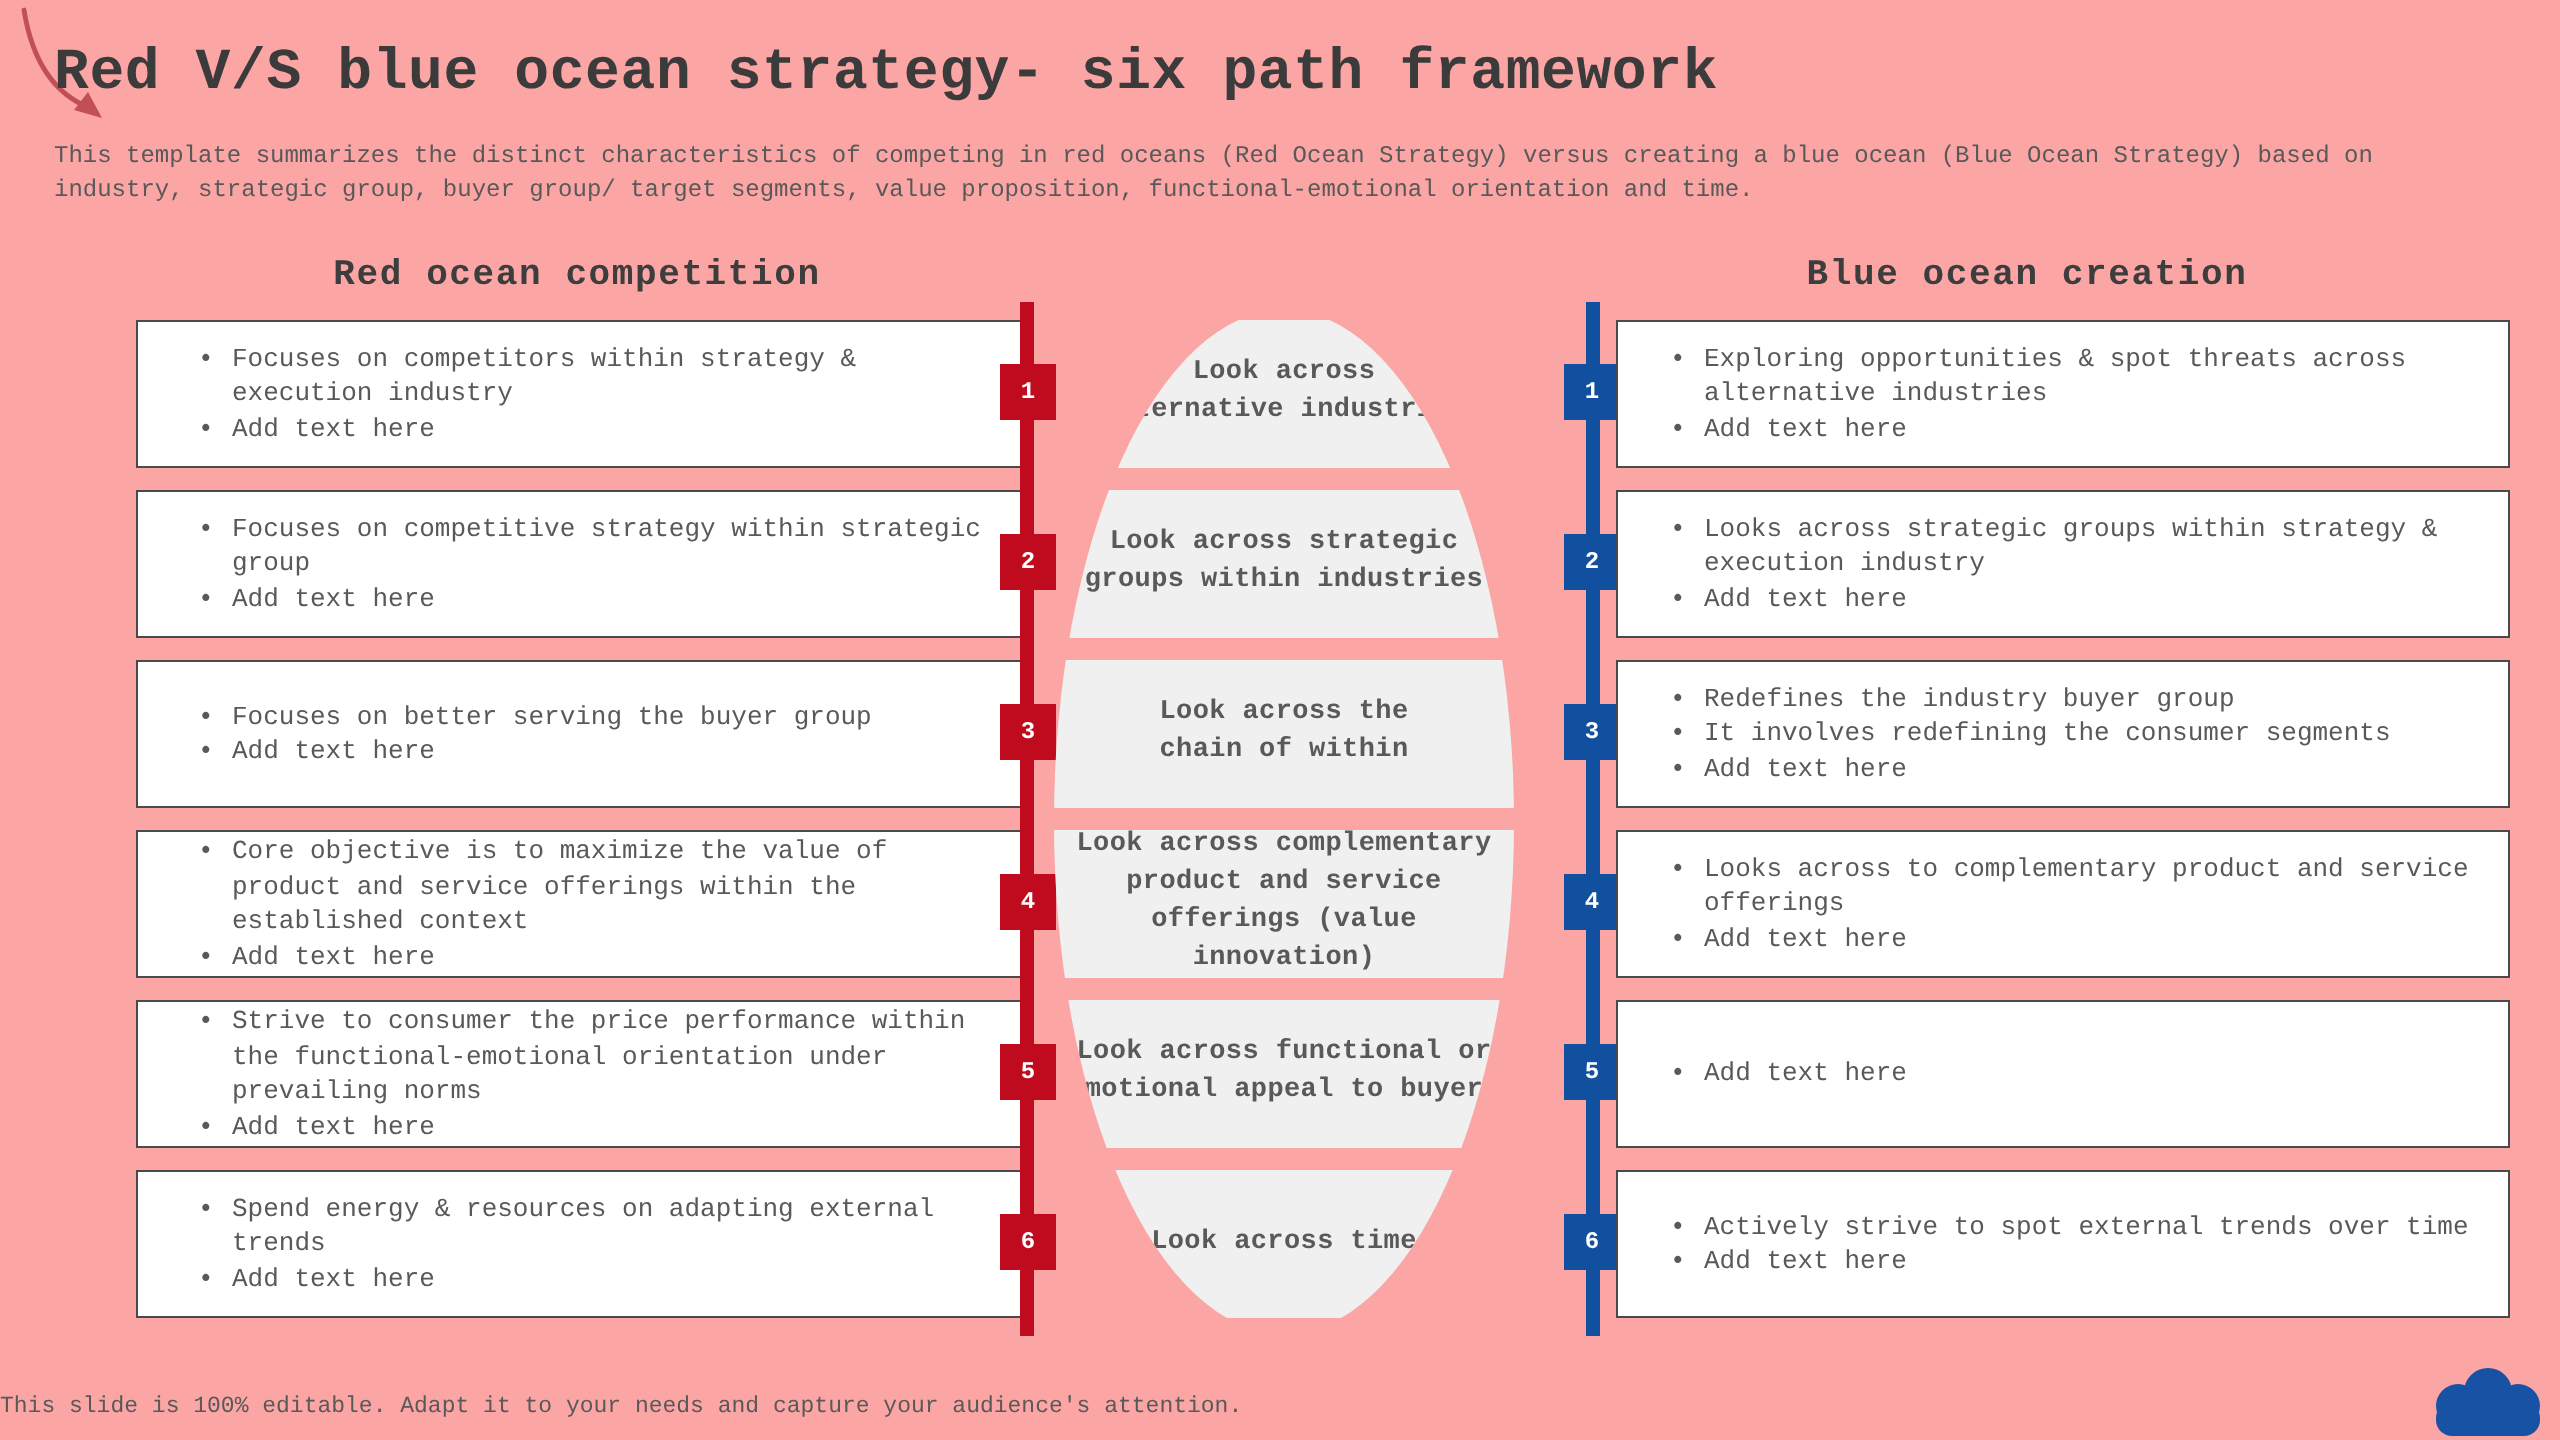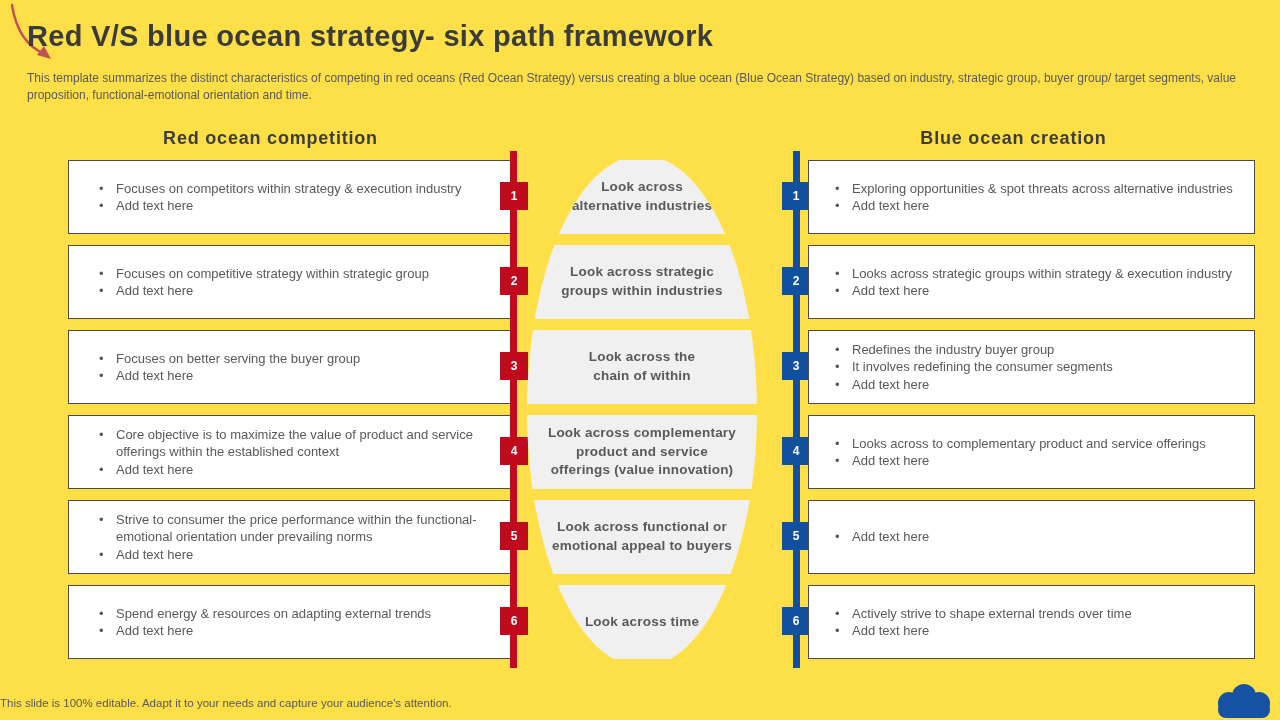--- a/index.html
+++ b/index.html
@@ -1,35 +1,35 @@
 <!DOCTYPE html>
 <html style="--red: #c00b1e; --blue: #11509e; --band_gray: #f0f0f0; --text_gray: #595959; --border_gray: #4a4a4a; --cloud_blue: #1852a4; --arrow_red: #c05055;"><head>
 <meta charset="utf-8">
 <style>
   html,body{margin:0;padding:0;background:#fff;}
   .slide{
-    position:relative;width:1280px;height:720px;background:#fde047;overflow:hidden;
-    font-family:Liberation Sans, sans-serif;
+    position:relative;width:1280px;height:720px;background:#fca5a5;overflow:hidden;
+    font-family:Liberation Mono, monospace;
   }
   .arrow-wrap{position:absolute;left:4px;top:2px;}
   .arrow-path{fill:none;stroke:var(--arrow_red,#c05055);stroke-width:2.4px;stroke-linecap:round;}
   .arrow-head{fill:var(--arrow_red,#c05055);}
   .title{
     position:absolute;left:27px;top:20px;font-size:29px;font-weight:bold;
     color:#3b3b3b;letter-spacing:0.3px;white-space:nowrap;
   }
   .subtitle{
     position:absolute;left:27px;top:70px;width:1228px;font-size:12px;
     color:var(--text_gray,#595959);line-height:1.4;
   }
   .col-header{
     position:absolute;top:128px;font-size:18px;font-weight:bold;color:#3d3d3d;
     text-align:center;letter-spacing:0.8px;
   }
-  .col-header.left{left:50px;width:441px;}
+  .col-header.left{left:68px;width:441px;}
   .col-header.right{left:790px;width:447px;}
   .row{position:absolute;left:18px;width:1280px;height:74px;}
   .box{
     position:absolute;top:0;height:72px;background:#ffffff;
     border:1px solid var(--border_gray,#4a4a4a);display:flex;align-items:center;
   }
   .left-box{left:50px;width:441px;}
   .right-box{left:790px;width:445px;}
   .box ul{
     list-style:none;margin:0;padding:0;font-size:13px;color:var(--text_gray,#595959);
@@ -184,21 +184,21 @@
         <li>Spend energy &amp; resources on adapting external trends</li>
         <li>Add text here</li>
       </ul>
     </div>
     <div class="bar red-bar"></div>
     <div class="badge red-badge">6</div>
     <div class="bar blue-bar"></div>
     <div class="badge blue-badge">6</div>
     <div class="box right-box">
       <ul>
-        <li>Actively strive to shape external trends over time</li>
+        <li>Actively strive to spot external trends over time</li>
         <li>Add text here</li>
       </ul>
     </div>
   </div>
 
   <div class="ellipse">
     <div class="band" style="top:5px">Look across
 alternative industries</div>
     <div class="band" style="top:90px">Look across strategic
 groups within industries</div>

